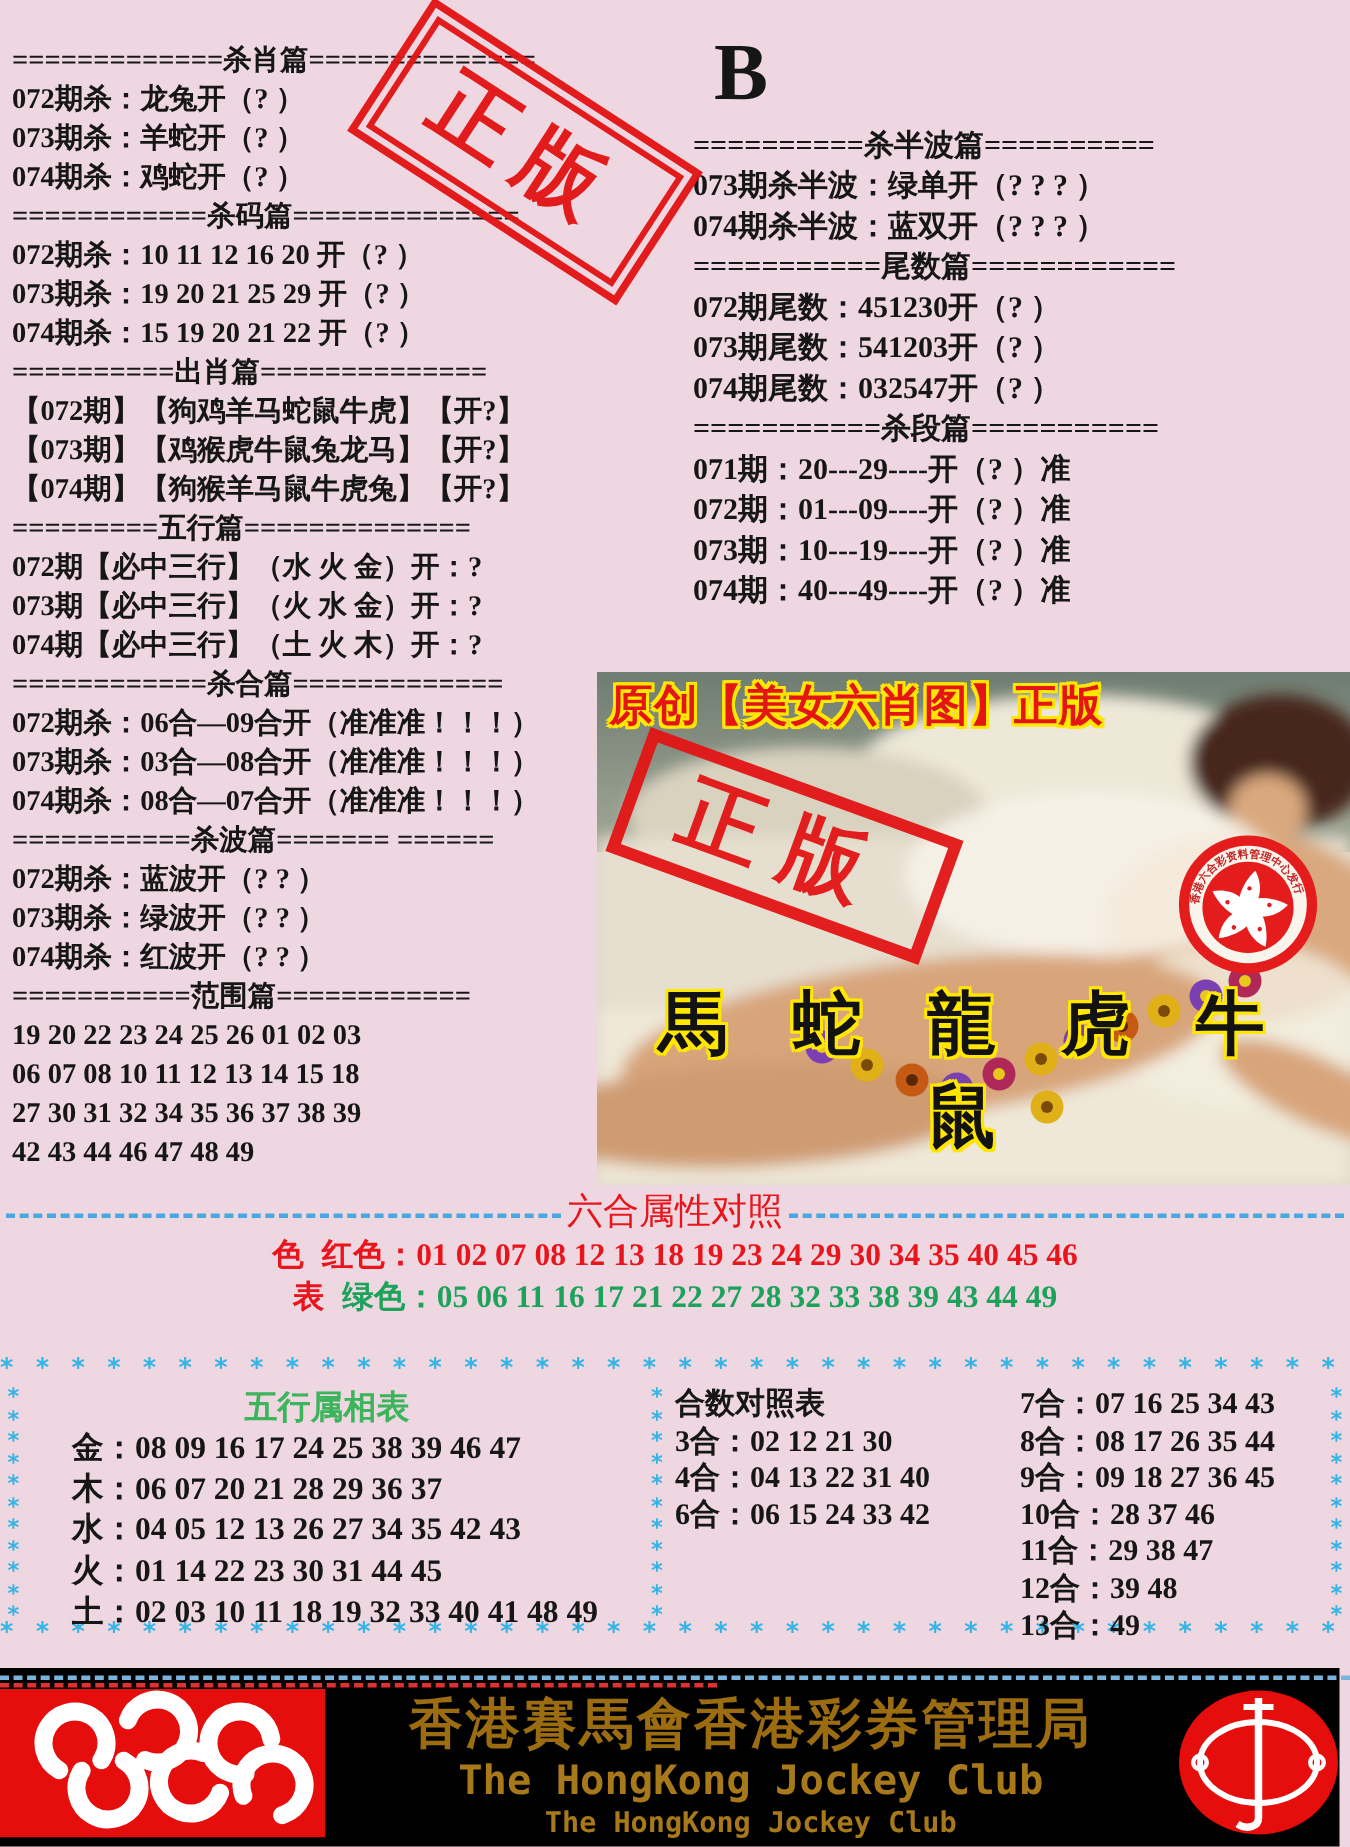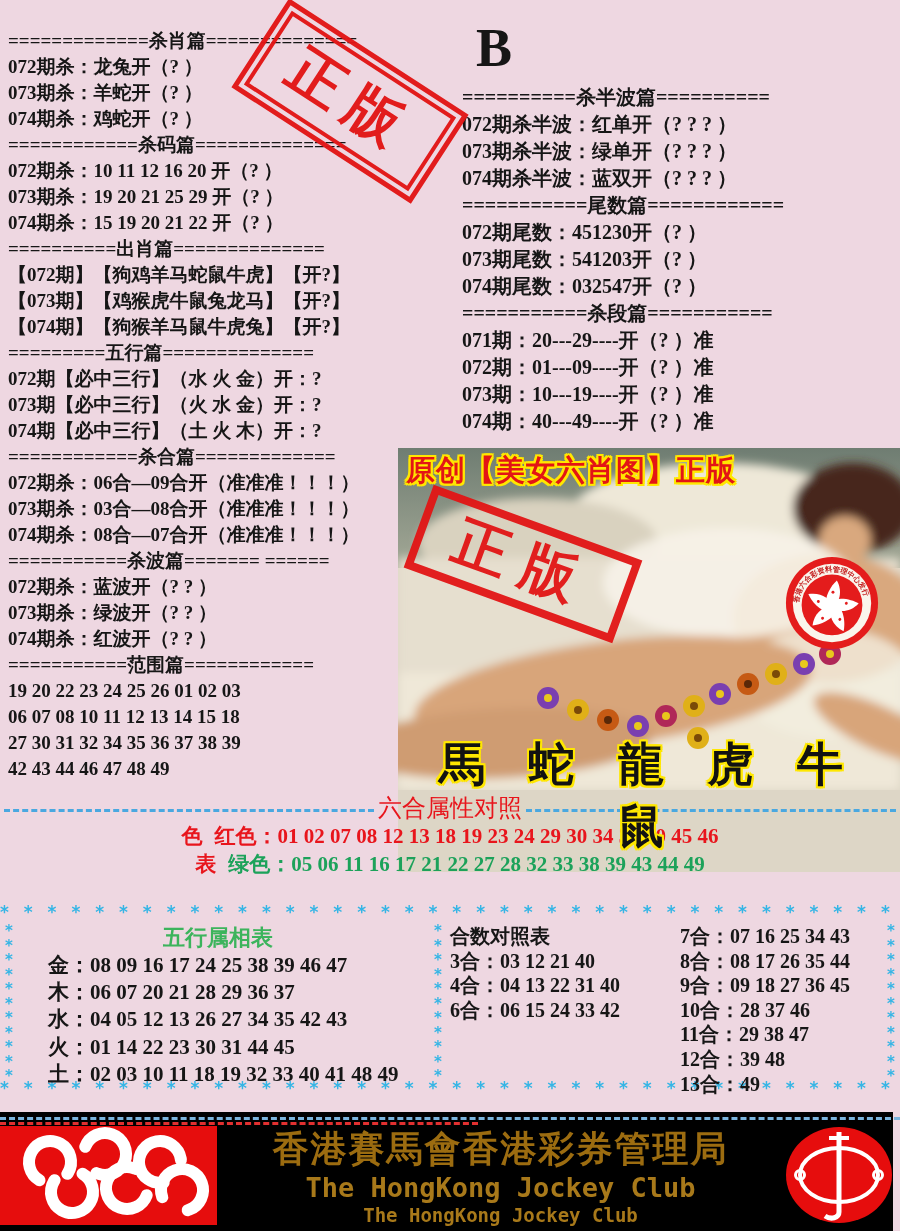--- a/index.html
+++ b/index.html
@@ -9,21 +9,21 @@
   .left-col{position:absolute;left:8px;top:28px;width:392px;font-size:19px;line-height:26px;font-weight:bold}
   .right-col{position:absolute;left:462px;top:84px;width:436px;font-size:20px;line-height:27px;font-weight:bold}
   .sec-h,.sec-l{white-space:nowrap;overflow:hidden}
   .letter-b{position:absolute;left:476px;top:20px;font-size:54px;font-weight:bold;line-height:56px}
   
   .stamp{display:flex;align-items:center;justify-content:center;color:#e21515;font-weight:bold}
   .stamp-top{position:absolute;left:243px;top:48px;width:214px;height:106px;transform:rotate(33deg);border:5px solid #e21515;padding:4px;opacity:.96;z-index:5}
   .stamp-top-inner{flex:1;height:100%;border:4px solid #e21515;display:flex;align-items:center;justify-content:center;font-size:56px;letter-spacing:12px;color:#e21515;font-weight:bold}
   .stamp-photo{position:absolute;left:14px;top:72px;width:222px;height:88px;transform:rotate(20deg);border:8px solid #e21515;font-size:56px;letter-spacing:16px;opacity:.95;z-index:4}
   
-  .photo{position:absolute;left:398px;top:448px;width:502px;height:424px;overflow:hidden;background:#ddd6c6}
+  .photo{position:absolute;left:398px;top:448px;width:502px;height:342px;overflow:hidden;background:#ddd6c6}
   .photo svg.scene{position:absolute;left:0;top:0}
   .photo-caption{position:absolute;left:8px;top:3px;font-size:29px;font-weight:bold;color:#e31515;z-index:3;letter-spacing:1px;
     text-shadow:-2px 0 #ffe700,2px 0 #ffe700,0 -2px #ffe700,0 2px #ffe700,-2px -2px #ffe700,2px 2px #ffe700,-2px 2px #ffe700,2px -2px #ffe700}
   .zodiac{position:absolute;left:0;bottom:14px;width:100%;text-align:center;font-size:46px;font-weight:bold;color:#121212;letter-spacing:16px;z-index:3;
     text-shadow:-2px 0 #ffe700,2px 0 #ffe700,0 -2px #ffe700,0 2px #ffe700,-2px -2px #ffe700,2px 2px #ffe700,-2px 2px #ffe700,2px -2px #ffe700}
   .emblem{position:absolute;left:385px;top:106px;width:98px;height:98px;z-index:4}
   
   .attr{position:absolute;left:0;top:794px;width:900px;text-align:center;z-index:1}
   .attr-head{display:flex;align-items:center;gap:4px;padding:0 4px}
   .attr-line{flex:1;border-top:3px dashed #4aa8e0;margin-top:4px}
@@ -93,21 +93,20 @@
   <div class="sec-l">074期杀：红波开（? ? ）</div>
   <div class="sec-h">===========范围篇============</div>
   <div class="sec-l">19 20 22 23 24 25 26 01 02 03</div>
   <div class="sec-l">06 07 08 10 11 12 13 14 15 18</div>
   <div class="sec-l">27 30 31 32 34 35 36 37 38 39</div>
   <div class="sec-l">42 43 44 46 47 48 49</div>
 </div>
 
 <div class="right-col">
   <div class="sec-h">==========杀半波篇==========</div>
-  <div class="sec-l">072期杀半波：红单开（? ? ? ）</div>
   <div class="sec-l">073期杀半波：绿单开（? ? ? ）</div>
   <div class="sec-l">074期杀半波：蓝双开（? ? ? ）</div>
   <div class="sec-h">===========尾数篇============</div>
   <div class="sec-l">072期尾数：451230开（? ）</div>
   <div class="sec-l">073期尾数：541203开（? ）</div>
   <div class="sec-l">074期尾数：032547开（? ）</div>
   <div class="sec-h">===========杀段篇===========</div>
   <div class="sec-l">071期：20---29----开（? ）准</div>
   <div class="sec-l">072期：01---09----开（? ）准</div>
   <div class="sec-l">073期：10---19----开（? ）准</div>
@@ -233,21 +232,21 @@
   <div class="wuxing-row">木：06 07 20 21 28 29 36 37</div>
   <div class="wuxing-row">水：04 05 12 13 26 27 34 35 42 43</div>
   <div class="wuxing-row">火：01 14 22 23 30 31 44 45</div>
   <div class="wuxing-row">土：02 03 10 11 18 19 32 33 40 41 48 49</div>
 </div>
 
 <div class="hesu">
   <div class="hesu-cols">
     <div class="hesu-left">
       <div class="hesu-title">合数对照表</div>
-      <div class="hesu-row">3合：03 12 21 40</div>
+      <div class="hesu-row">3合：02 12 21 30</div>
       <div class="hesu-row">4合：04 13 22 31 40</div>
       <div class="hesu-row">6合：06 15 24 33 42</div>
     </div>
     <div class="hesu-right">
       <div class="hesu-row">7合：07 16 25 34 43</div>
       <div class="hesu-row">8合：08 17 26 35 44</div>
       <div class="hesu-row">9合：09 18 27 36 45</div>
       <div class="hesu-row">10合：28 37 46</div>
       <div class="hesu-row">11合：29 38 47</div>
       <div class="hesu-row">12合：39 48</div>

